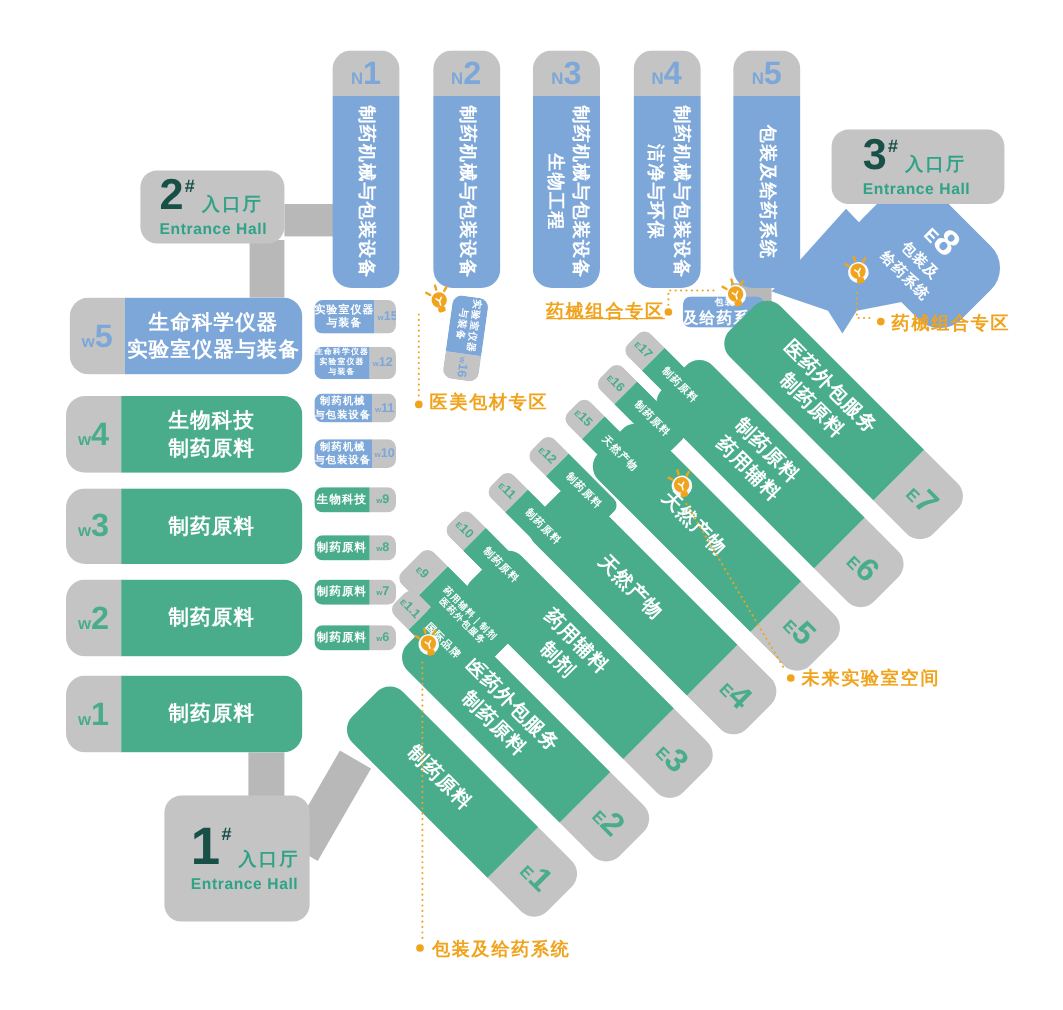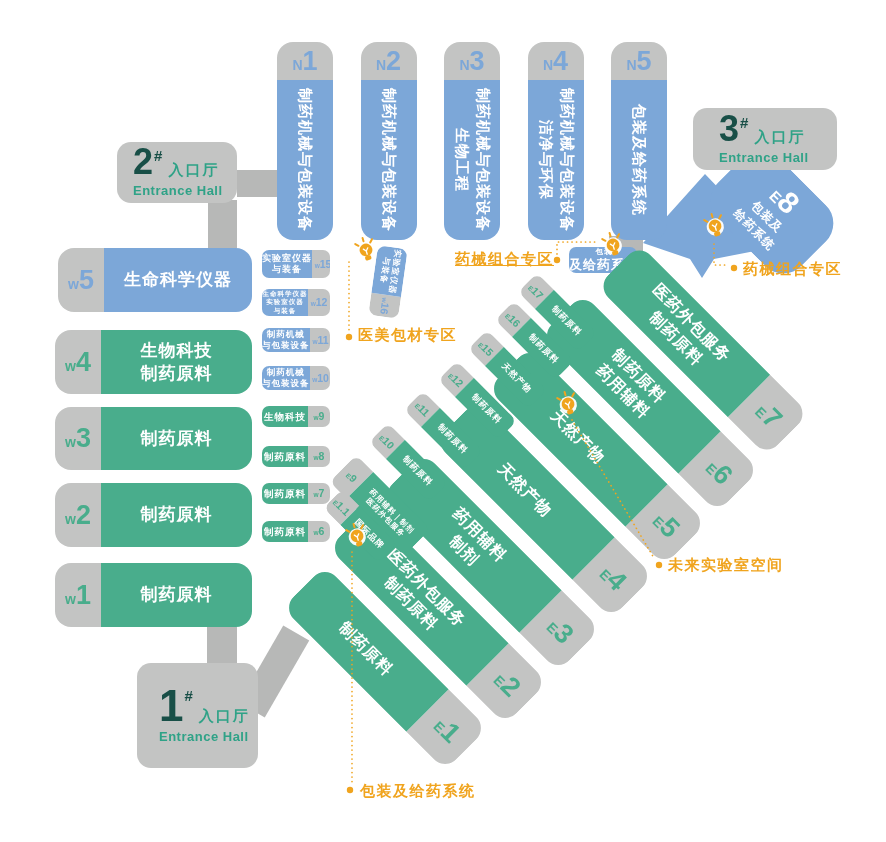--- a/index.html
+++ b/index.html
@@ -128,20 +128,21 @@
       <div class="bar hbar blue" style="left: 58px; top: 248px; width: 194px; height: 64px;">
         <div class="cap" style="width: 46px;">
           <div class="cap-label">
             <span class="pfx">w</span>
             <span class="num">5</span>
           </div>
         </div>
         <div class="body">
           <div class="hwrap">
             <div class="line" style="font-size: 17px;">生命科学仪器</div>
+            <div class="line" style="font-size: 17px;">实验室仪器与装备</div>
           </div>
         </div>
       </div>
       <div class="bar hbar green" style="left: 55px; top: 330px; width: 197px; height: 64px;">
         <div class="cap" style="width: 46px;">
           <div class="cap-label">
             <span class="pfx">w</span>
             <span class="num">4</span>
           </div>
         </div>

